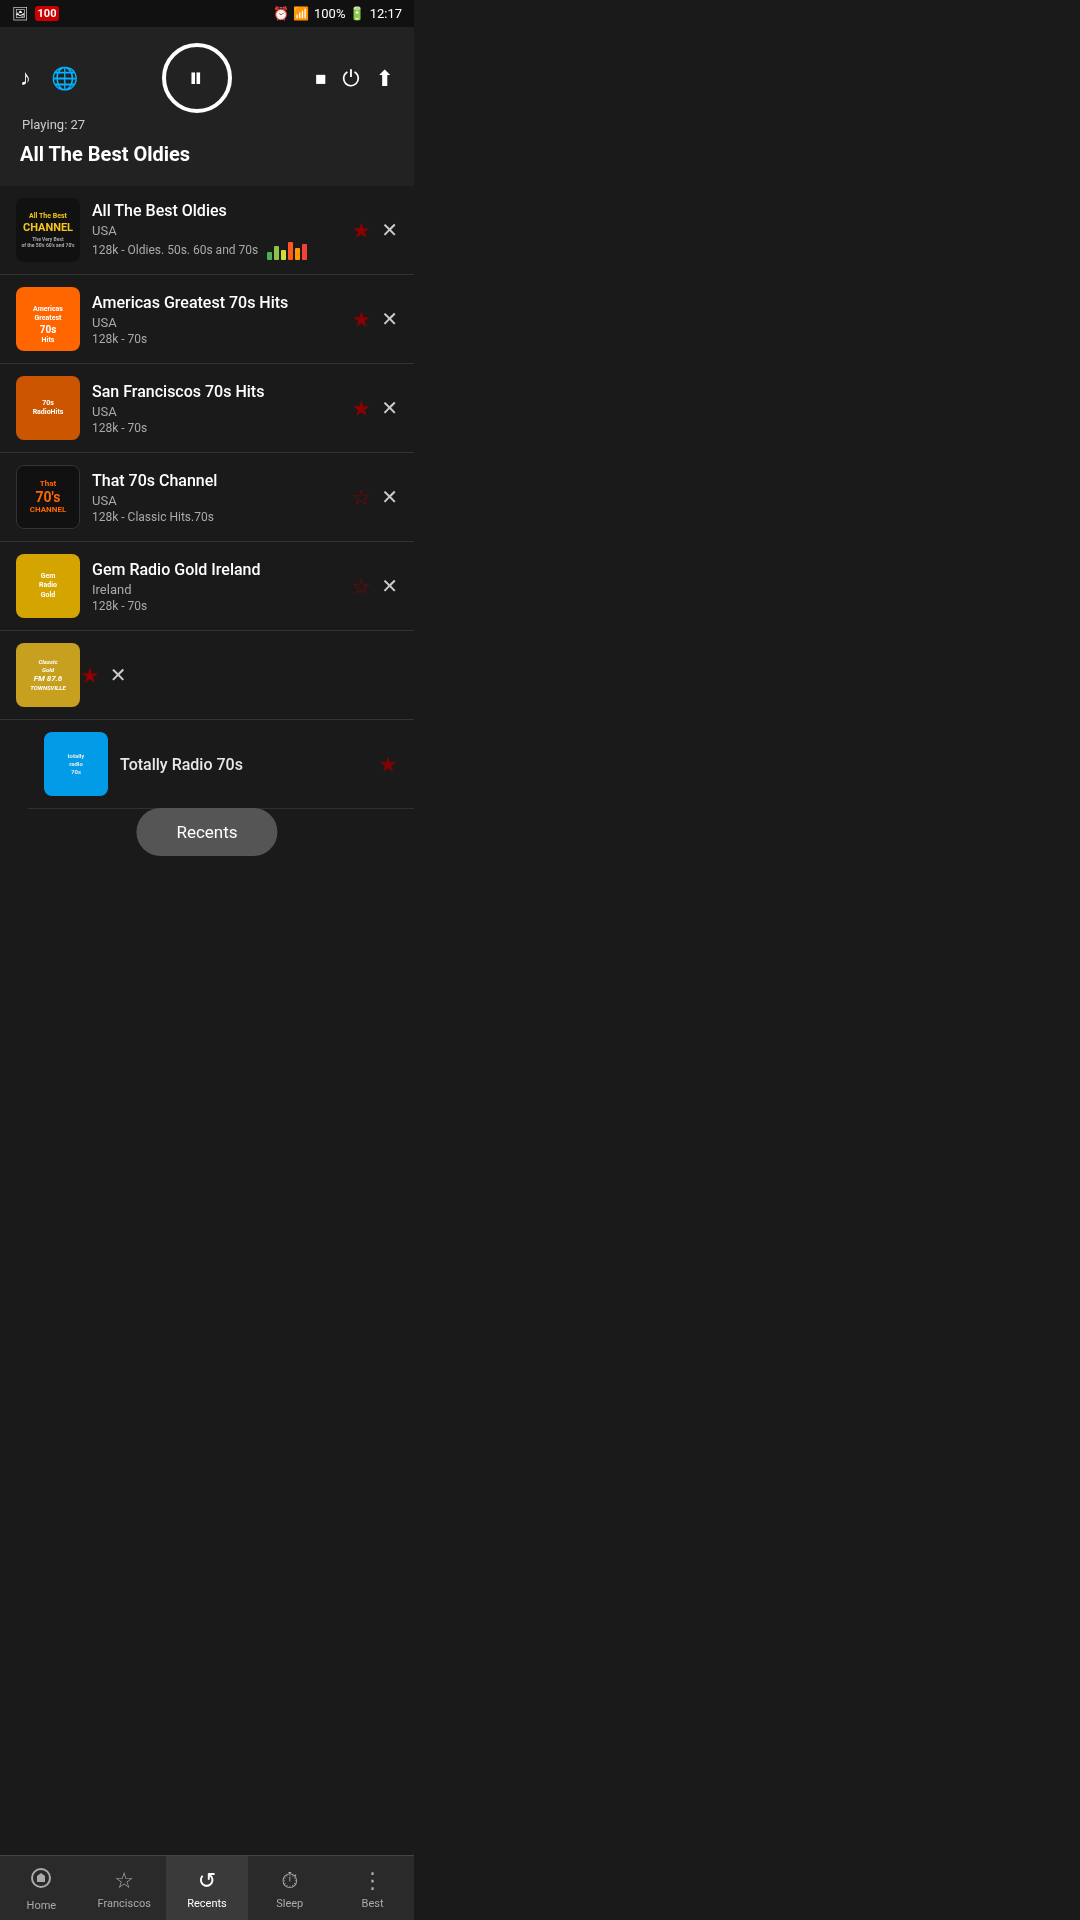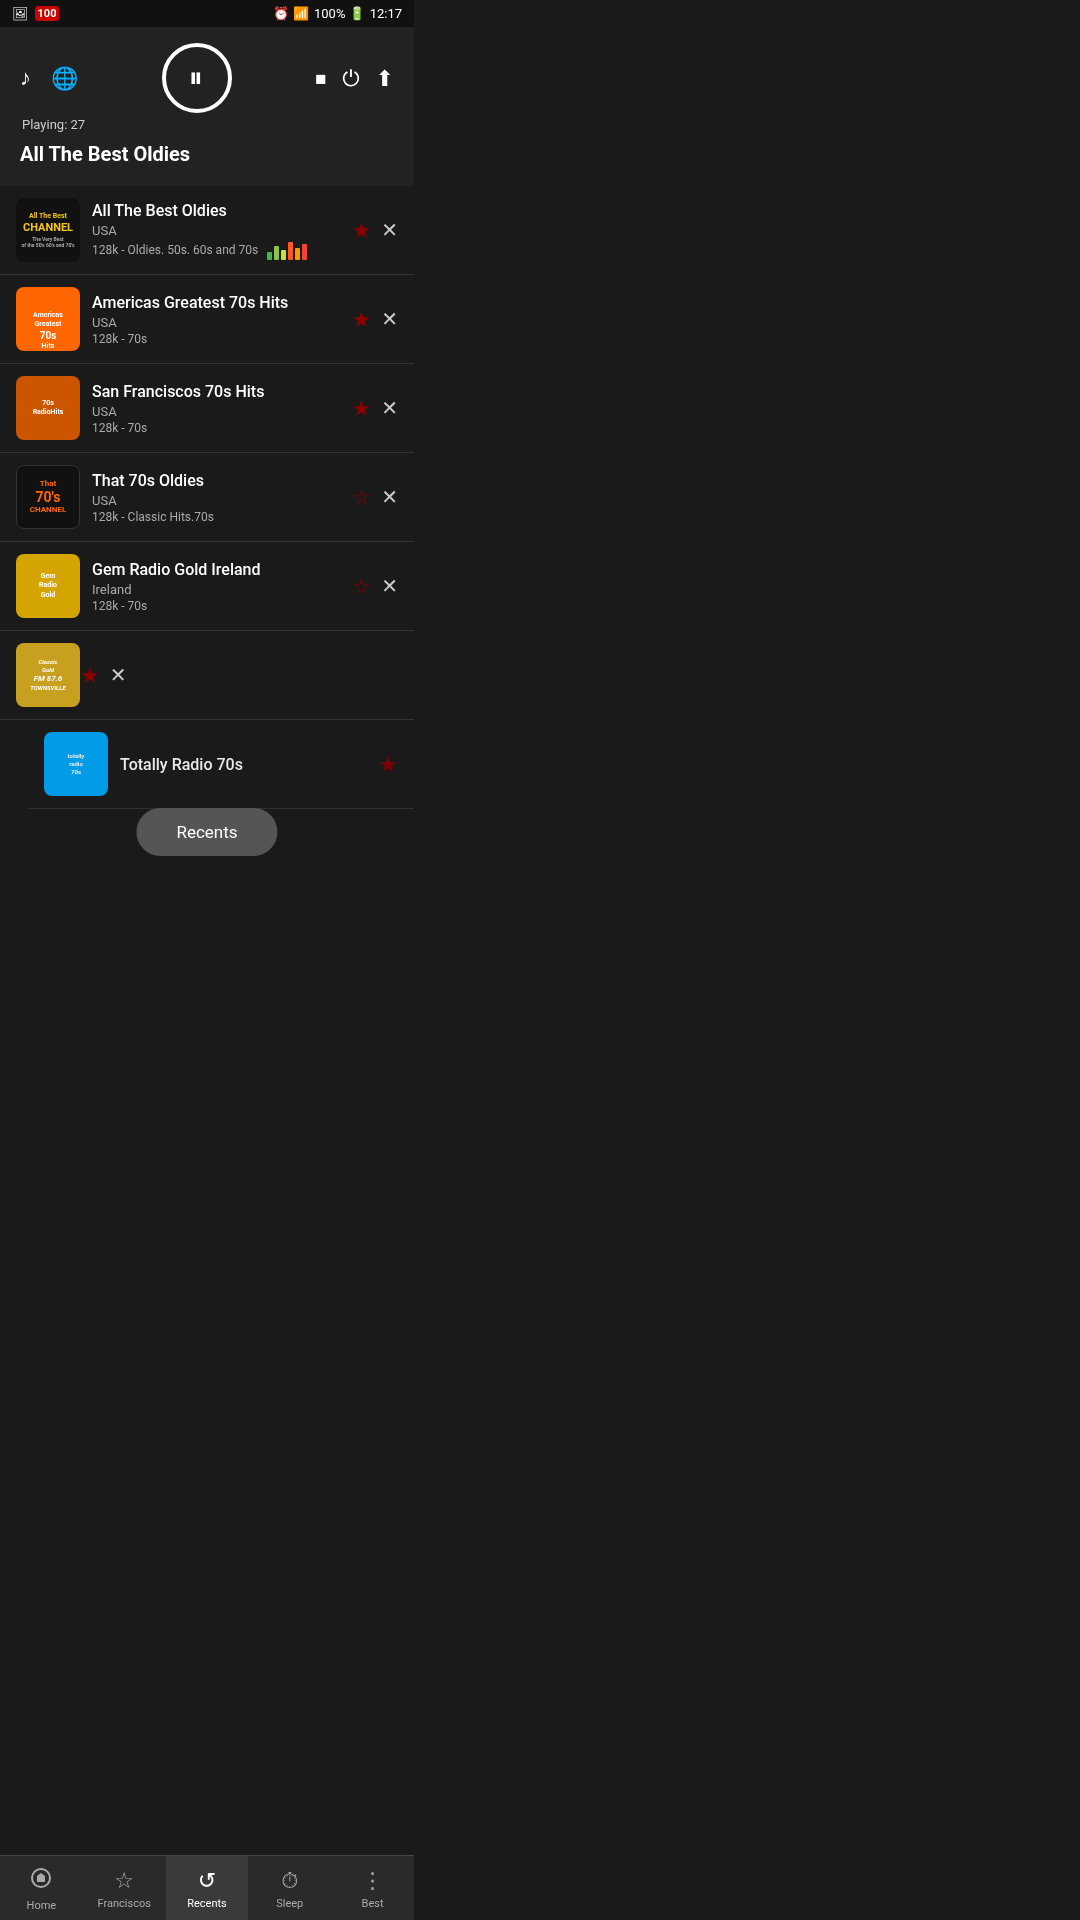--- a/index.html
+++ b/index.html
@@ -274,21 +274,21 @@
         </div>
       </div>
     </div>
     <div class="station-actions">
       <span class="star-icon star-filled">★</span>
       <span class="close-icon">✕</span>
     </div>
   </div>
 
   <div class="station-item">
-    <div class="station-logo logo-americas" style="background:#ff6600;display:flex;flex-direction:column;align-items:center;justify-content:flex-end;padding:0;">
+    <div class="station-logo logo-americas" style="background:#ff6600;display:flex;flex-direction:column;align-items:center;justify-content:flex-start;padding:18px;">
       <span style="font-size:7px;font-weight:bold;color:#fff;text-align:center;line-height:1.3;">Americas<br>Greatest<br><span style="font-size:10px;">70s</span><br>Hits</span>
     </div>
     <div class="station-info">
       <div class="station-name">Americas Greatest 70s Hits</div>
       <div class="station-country">USA</div>
       <div class="station-meta">128k - 70s</div>
     </div>
     <div class="station-actions">
       <span class="star-icon star-filled">★</span>
       <span class="close-icon">✕</span>
@@ -308,21 +308,21 @@
       <span class="star-icon star-filled">★</span>
       <span class="close-icon">✕</span>
     </div>
   </div>
 
   <div class="station-item">
     <div class="station-logo" style="background:#111;border-radius:8px;display:flex;flex-direction:column;align-items:center;justify-content:center;border:1px solid #333;">
       <span style="font-size:8px;color:#ff6600;text-align:center;font-weight:bold;line-height:1.2;">That<br><span style="font-size:14px;">70's</span><br>CHANNEL</span>
     </div>
     <div class="station-info">
-      <div class="station-name">That 70s Oldies</div>
+      <div class="station-name">That 70s Channel</div>
       <div class="station-country">USA</div>
       <div class="station-meta">128k - Classic Hits.70s</div>
     </div>
     <div class="station-actions">
       <span class="star-icon star-outline" style="color:#8b0000;">☆</span>
       <span class="close-icon">✕</span>
     </div>
   </div>
 
   <div class="station-item">

